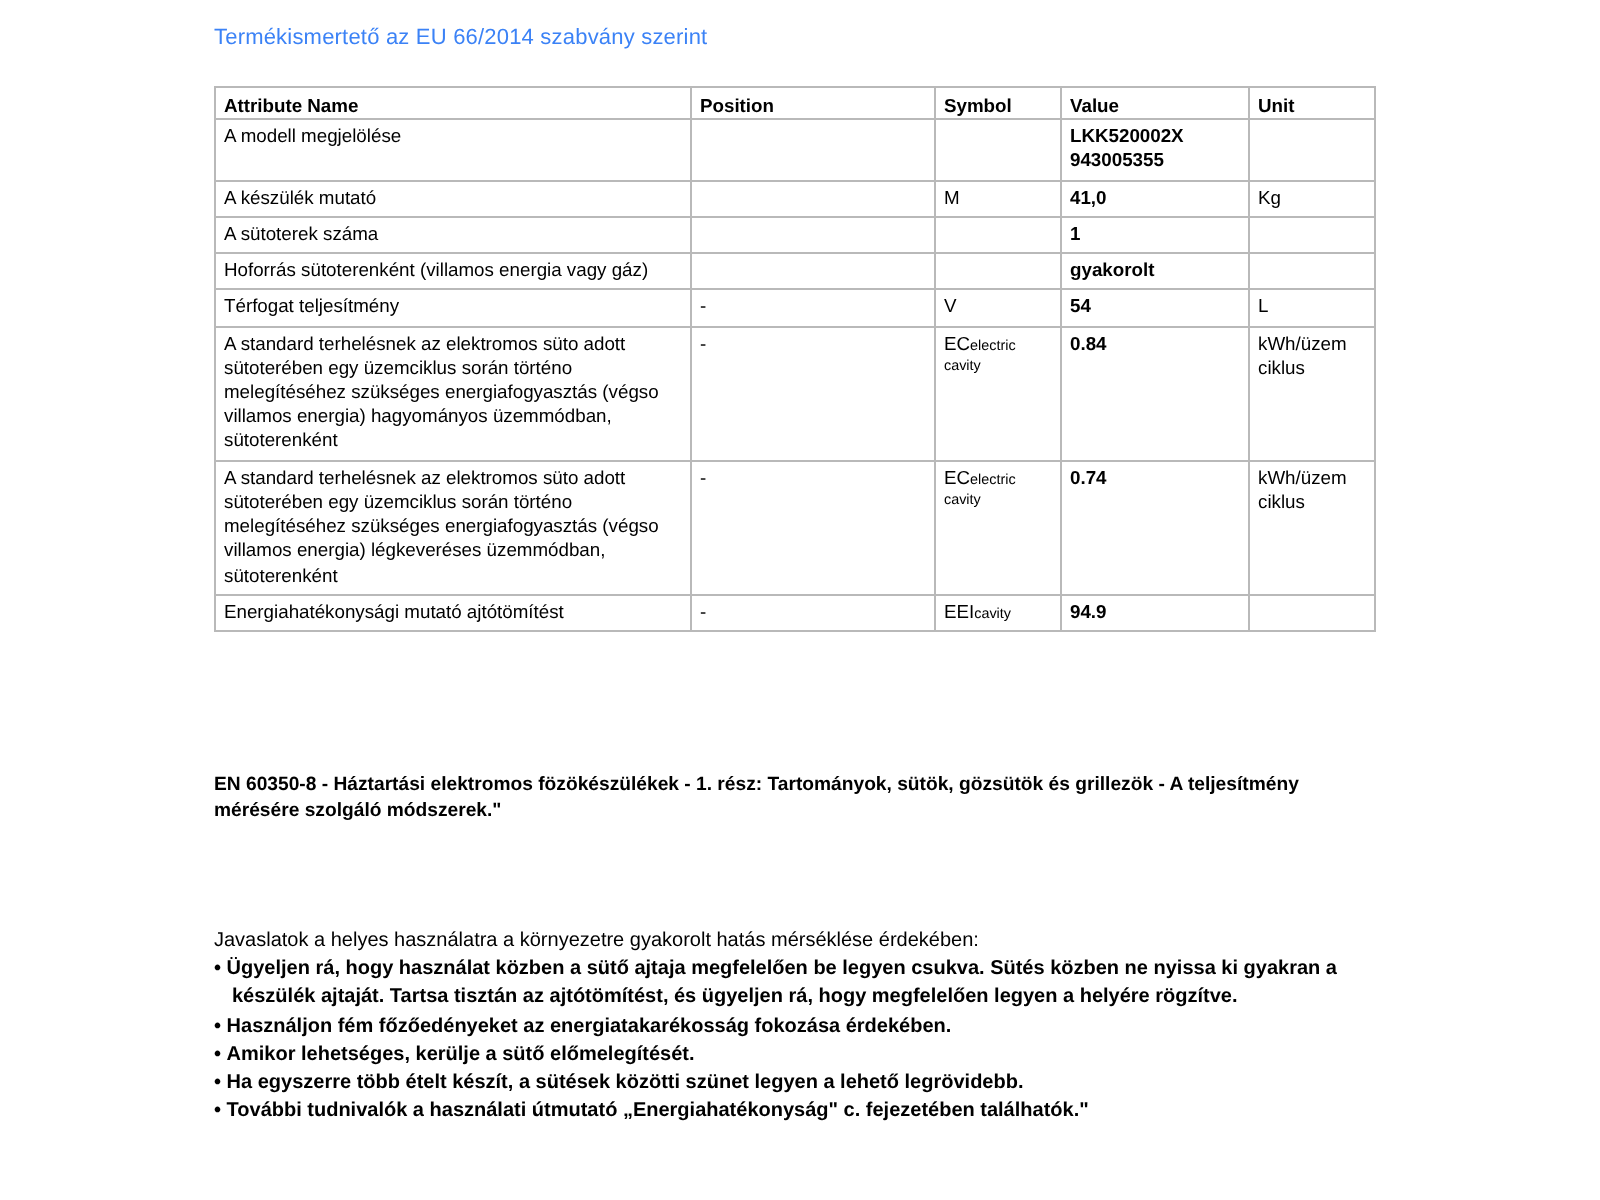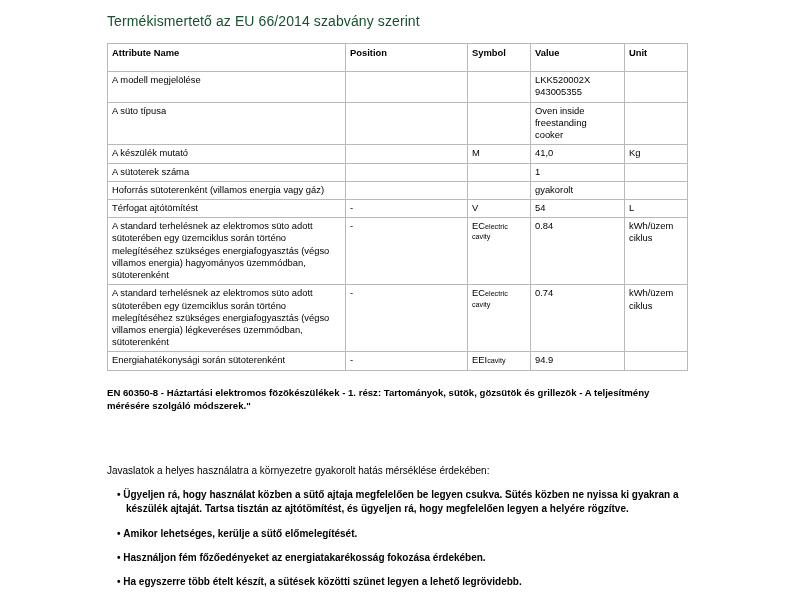--- a/index.html
+++ b/index.html
@@ -13,22 +13,22 @@
     position: relative;
     font-family: "Liberation Sans", sans-serif;
     color: #000000;
     overflow: hidden;
   }
 
   #page-title {
     position: absolute;
     left: 107px;
     top: 13px;
-    font-size: 14px;
-    color: #14532d;
+    font-size: 11px;
+    color: #3b82f6;
     letter-spacing: 0.1px;
     white-space: nowrap;
   }
 
   #spec-table {
     position: absolute;
     left: 107px;
     top: 43px;
     width: 580px;
     border-collapse: collapse;
@@ -40,41 +40,41 @@
   #spec-table td {
     border: 1px solid #b9b9b9;
     padding: 2px 4px 3px 4px;
     text-align: left;
     vertical-align: top;
     word-wrap: break-word;
   }
   #spec-table thead th {
     font-weight: bold;
     padding-top: 3px;
-    padding-bottom: 12px;
+    padding-bottom: 0;
   }
 
   .col-attr   { width: 238px; }
   .col-pos    { width: 122px; }
   .col-sym    { width: 63px;  }
   .col-val    { width: 94px;  }
   .col-unit   { width: 63px;  }
 
   .sym-base { white-space: nowrap; }
   .sym-sub {
     font-size: 7.2px;
     display: inline;
   }
   .sym-sub-block {
     font-size: 7.2px;
     display: block;
     line-height: 1.25;
   }
 
-  .cell-multiline { white-space: pre-line; }
+  .cell-multiline { white-space: pre-line; font-weight: bold; }
 
   #standard-note {
     position: absolute;
     left: 107px;
     top: 386px;
     width: 578px;
     font-size: 9.6px;
     font-weight: bold;
     line-height: 1.38;
   }
@@ -91,21 +91,21 @@
     font-weight: normal;
     margin: 0 0 0 0;
   }
   #advice-list {
     list-style: none;
     margin: 0;
     padding: 0;
     font-weight: bold;
   }
   #advice-list li {
-    margin: 10px;
+    margin: 0;
     padding: 0 0 0 9px;
     text-indent: -9px;
   }
   #advice-list li::before {
     content: "\2022\00a0";
   }
 </style>
 </head>
 <body>
 
@@ -131,29 +131,20 @@
   <tbody id="spec-table-body">
       <tr>
         <td>A modell megjelölése</td>
         <td></td>
         <td></td>
         <td class="cell-multiline">LKK520002X
 943005355</td>
         <td></td>
       </tr>
       <tr>
-        <td>A süto típusa</td>
-        <td></td>
-        <td></td>
-        <td class="cell-multiline">Oven inside
-freestanding
-cooker</td>
-        <td></td>
-      </tr>
-      <tr>
         <td>A készülék mutató</td>
         <td></td>
         <td><span class="sym-base">M</span></td>
         <td class="cell-multiline">41,0</td>
         <td>Kg</td>
       </tr>
       <tr>
         <td>A sütoterek száma</td>
         <td></td>
         <td></td>
@@ -161,53 +152,54 @@
         <td></td>
       </tr>
       <tr>
         <td>Hoforrás sütoterenként (villamos energia vagy gáz)</td>
         <td></td>
         <td></td>
         <td class="cell-multiline">gyakorolt</td>
         <td></td>
       </tr>
       <tr>
-        <td>Térfogat ajtótömítést</td>
+        <td>Térfogat teljesítmény</td>
         <td>-</td>
         <td><span class="sym-base">V</span></td>
         <td class="cell-multiline">54</td>
         <td>L</td>
       </tr>
       <tr>
         <td>A standard terhelésnek az elektromos süto adott sütoterében egy üzemciklus során történo melegítéséhez szükséges energiafogyasztás (végso villamos energia) hagyományos üzemmódban, sütoterenként</td>
         <td>-</td>
         <td><span class="sym-base">EC</span><span class="sym-sub">electric</span><span class="sym-sub-block">cavity</span></td>
         <td class="cell-multiline">0.84</td>
         <td>kWh/üzem ciklus</td>
       </tr>
       <tr>
         <td>A standard terhelésnek az elektromos süto adott sütoterében egy üzemciklus során történo melegítéséhez szükséges energiafogyasztás (végso villamos energia) légkeveréses üzemmódban, sütoterenként</td>
         <td>-</td>
         <td><span class="sym-base">EC</span><span class="sym-sub">electric</span><span class="sym-sub-block">cavity</span></td>
         <td class="cell-multiline">0.74</td>
         <td>kWh/üzem ciklus</td>
       </tr>
       <tr>
-        <td>Energiahatékonysági során sütoterenként</td>
+        <td>Energiahatékonysági mutató ajtótömítést</td>
         <td>-</td>
         <td><span class="sym-base">EEI</span><span class="sym-sub">cavity</span></td>
         <td class="cell-multiline">94.9</td>
         <td></td>
       </tr>
     </tbody>
 </table>
 
 <div id="standard-note">EN 60350-8 - Háztartási elektromos fözökészülékek - 1. rész: Tartományok, sütök, gözsütök és grillezök - A teljesítmény mérésére szolgáló módszerek."</div>
 
 <div id="advice-block">
   <div id="advice-intro">Javaslatok a helyes használatra a környezetre gyakorolt hatás mérséklése érdekében:</div>
   <ul id="advice-list">
       <li>Ügyeljen rá, hogy használat közben a sütő ajtaja megfelelően be legyen csukva. Sütés közben ne nyissa ki gyakran a készülék ajtaját. Tartsa tisztán az ajtótömítést, és ügyeljen rá, hogy megfelelően legyen a helyére rögzítve.</li>
+      <li>Használjon fém főzőedényeket az energiatakarékosság fokozása érdekében.</li>
       <li>Amikor lehetséges, kerülje a sütő előmelegítését.</li>
-      <li>Használjon fém főzőedényeket az energiatakarékosság fokozása érdekében.</li>
       <li>Ha egyszerre több ételt készít, a sütések közötti szünet legyen a lehető legrövidebb.</li>
+      <li>További tudnivalók a használati útmutató „Energiahatékonyság" c. fejezetében találhatók."</li>
     </ul>
 </div>
 
 </body></html>

